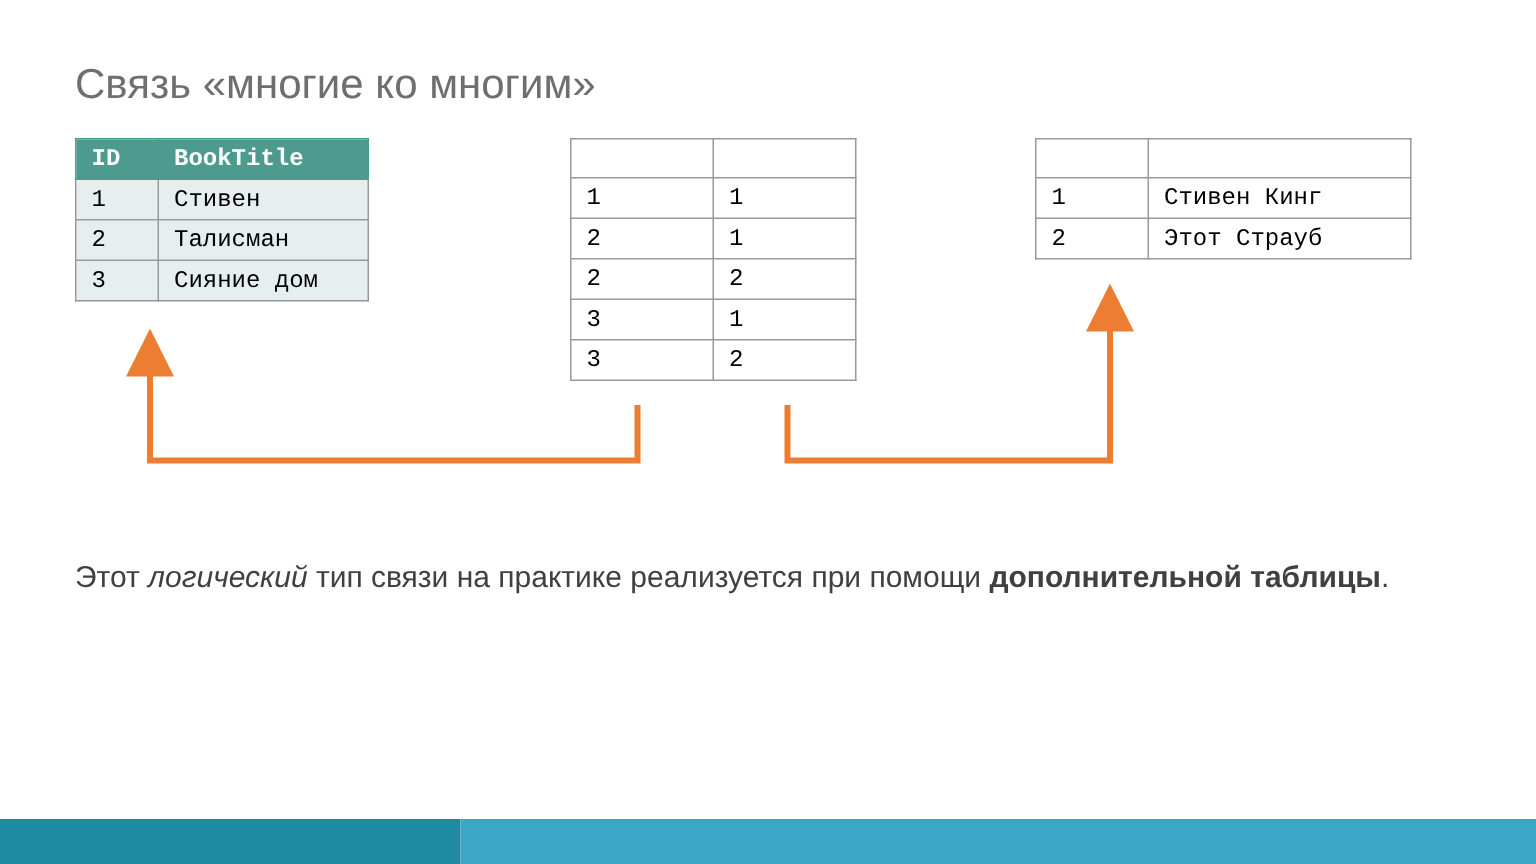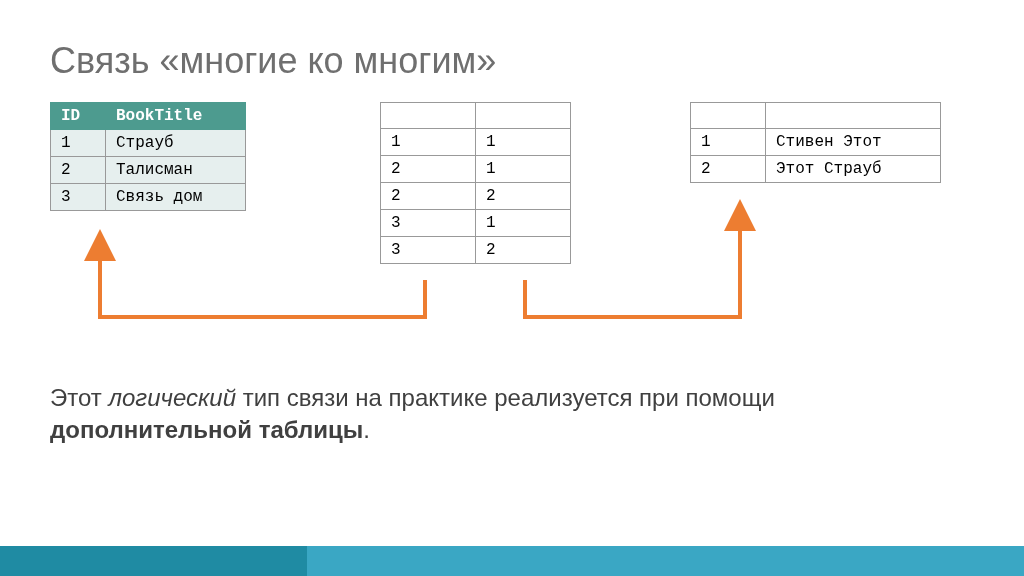--- a/index.html
+++ b/index.html
@@ -9,21 +9,21 @@
       font-family: 'Segoe UI', Arial, sans-serif;
       background: #fff;
       position: relative;
       overflow: hidden;
     }
     .slide {
       padding: 40px 50px 0 50px;
       height: 540px;
     }
     .title {
-      font-size: 36px;
+      font-size: 28px;
       font-weight: 300;
       color: #6f6f6f;
       margin-bottom: 20px;
     }
     .tables-area {
       position: relative;
       height: 240px;
     }
     .tbl {
       position: absolute;
@@ -69,21 +69,21 @@
     .tbl-authors .col-name { width: 175px; }
     .connectors {
       position: absolute;
       top: 0;
       left: 0;
       width: 100%;
       height: 100%;
       pointer-events: none;
     }
     .body-text {
-      font-size: 24px;
+      font-size: 20px;
       color: #404040;
       margin-top: 40px;
       line-height: 1.35;
     }
     .body-text em { font-style: italic; }
     .body-text strong { font-weight: bold; }
     .footer-bar {
       position: absolute;
       bottom: 0;
       left: 0;
@@ -103,29 +103,29 @@
   <div class="tables-area">
 
     <table class="tbl tbl-books">
       <tbody>
           <tr>
         <th class="col-id">ID</th>
         <th class="col-title">BookTitle</th>
       </tr>
       <tr>
         <td>1</td>
-        <td>Страуб</td>
+        <td>Стивен</td>
       </tr>
       <tr>
         <td>2</td>
         <td>Талисман</td>
       </tr>
       <tr>
         <td>3</td>
-        <td>Связь дом</td>
+        <td>Сияние дом</td>
       </tr>
     </tbody>
       </table>
 
     <table class="tbl tbl-junction">
       <tbody>
           <tr>
         <th class="col-a"></th>
         <th class="col-b"></th>
       </tr>
@@ -153,21 +153,21 @@
       </table>
 
     <table class="tbl tbl-authors">
       <tbody>
           <tr>
         <th class="col-id"></th>
         <th class="col-name"></th>
       </tr>
       <tr>
         <td>1</td>
-        <td>Стивен Этот</td>
+        <td>Стивен Кинг</td>
       </tr>
       <tr>
         <td>2</td>
         <td>Этот Страуб</td>
       </tr>
     </tbody>
       </table>
 
     <svg class="connectors" viewBox="0 0 924 240" width="924" height="240">
       <defs>

